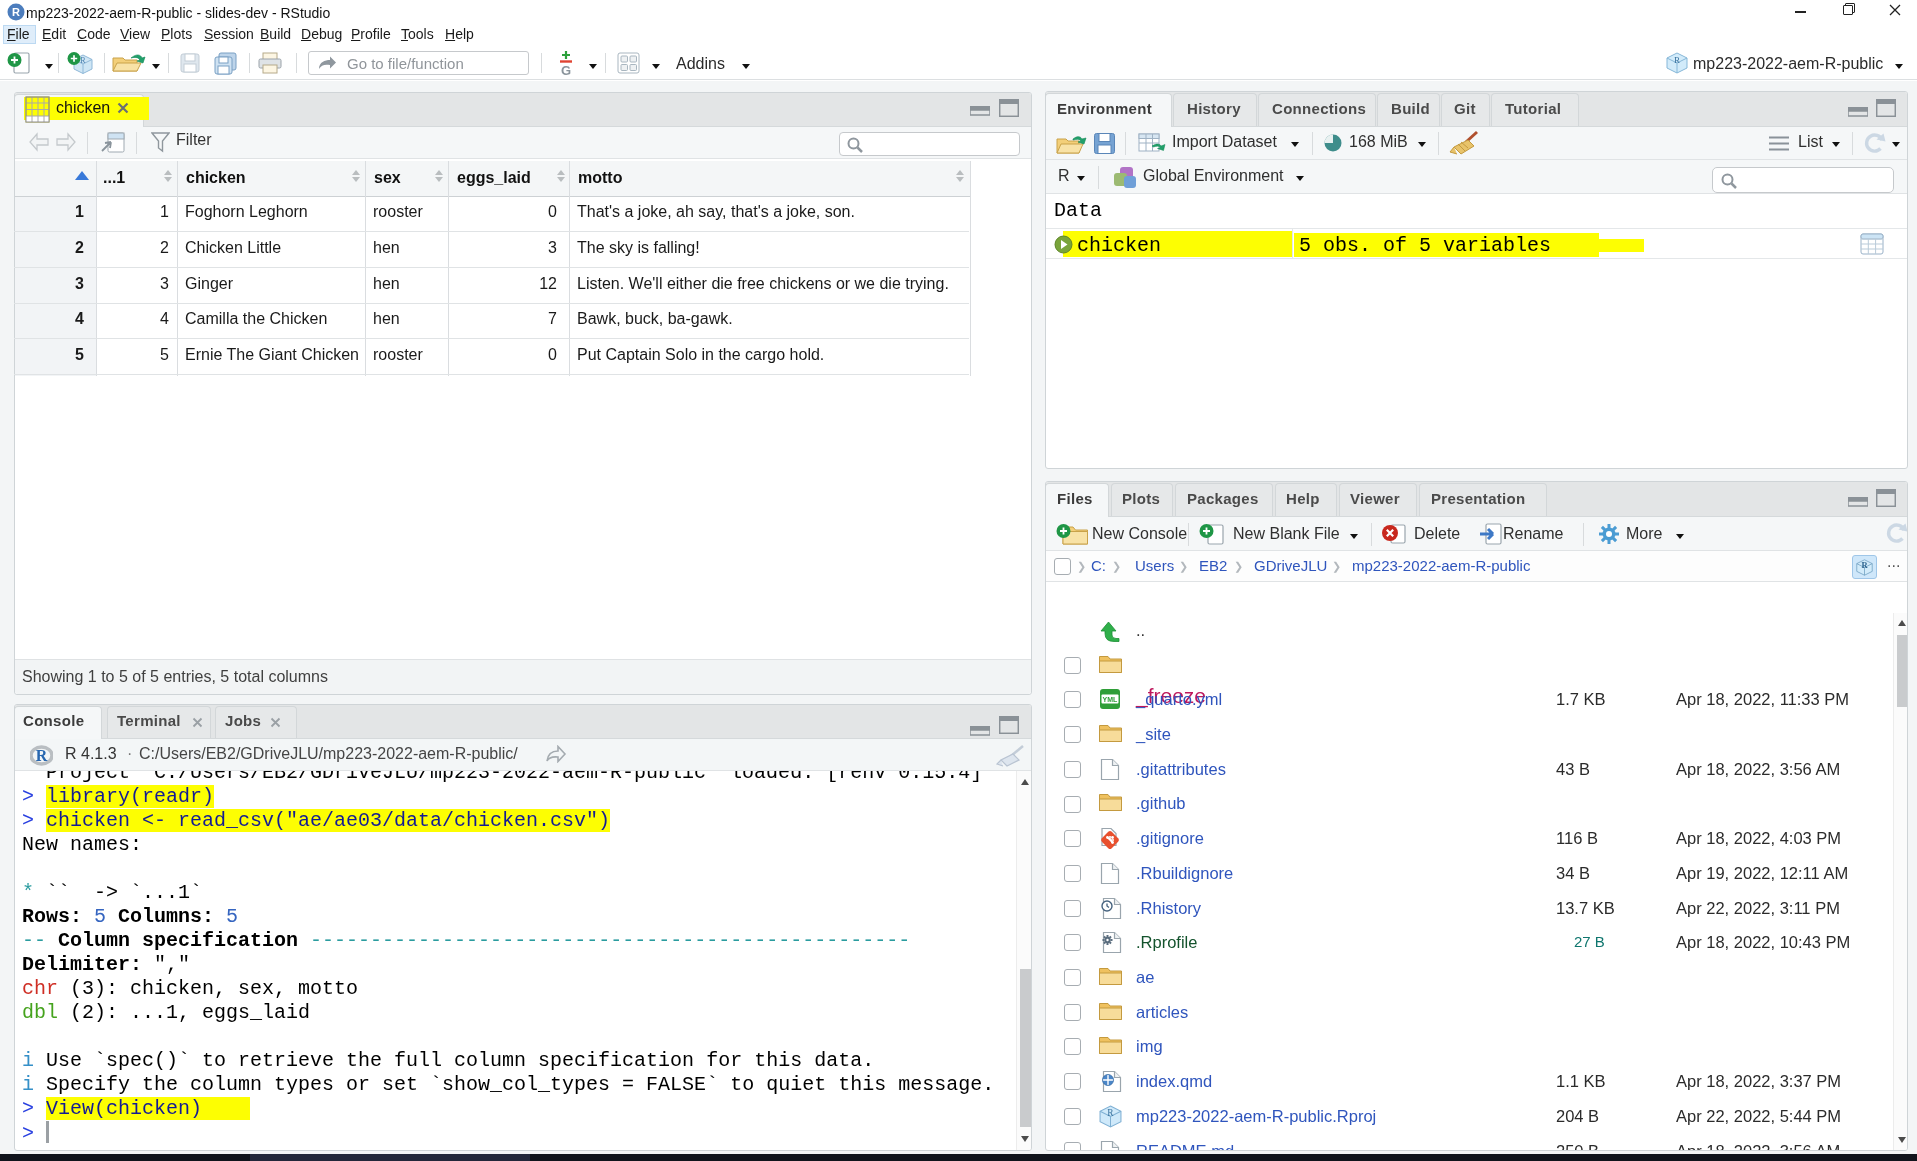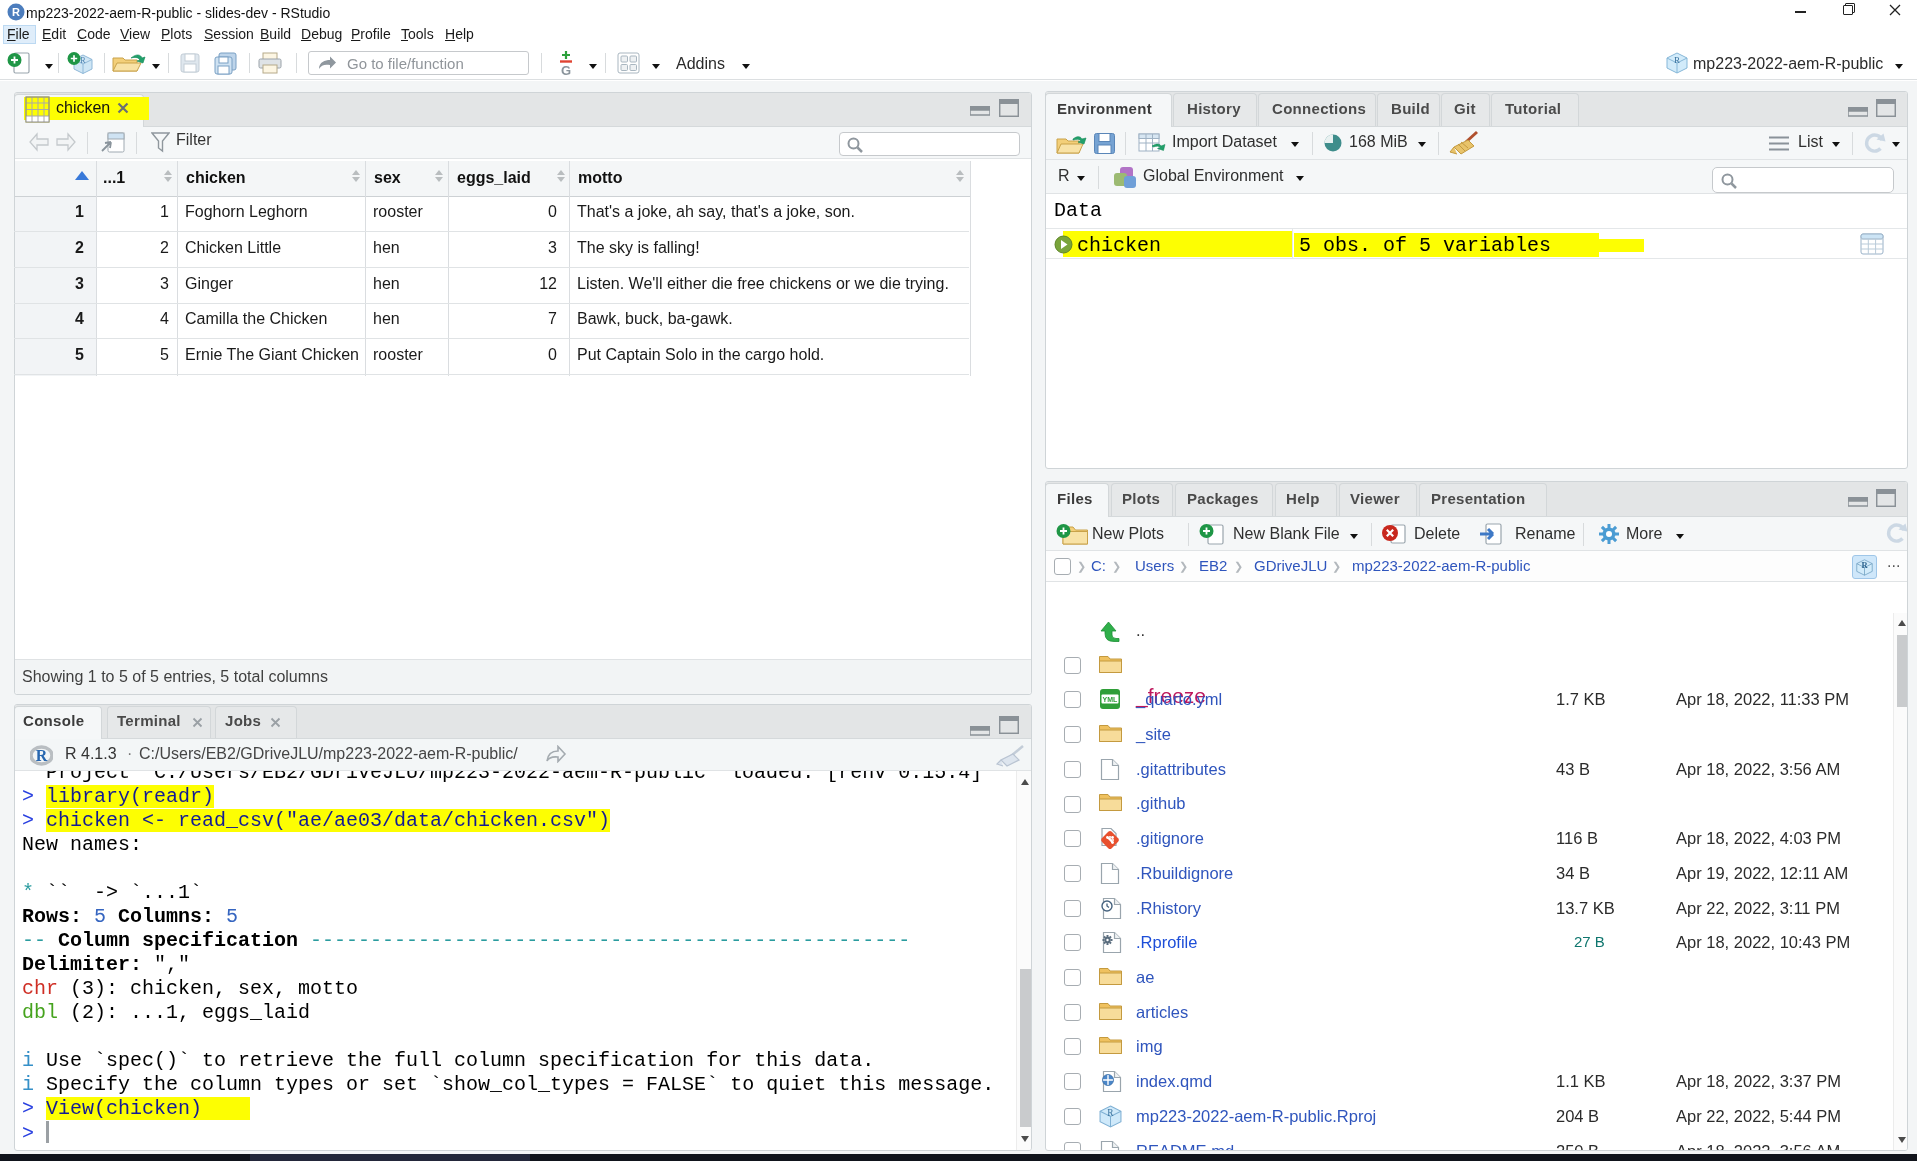--- a/index.html
+++ b/index.html
@@ -445,41 +445,41 @@
         <rect x="0" y="0" width="20" height="5" fill="#8a9197"></rect>
       </svg>
   </div>
   <div class="ptool" style="top:35px;height:34px;">
     <svg class="a" style="left:10px;top:6px;" width="32" height="23" viewBox="0 0 32 23">
       <path d="M7 4 h10 l2.5 3 h12 v14 h-24.5 z" fill="#f3cf79" stroke="#c9a24a"></path>
       <path d="M7 8.5 h24.5 v12.5 h-24.5 z" fill="#f8e2a6" stroke="#c9a24a"></path>
       <circle cx="7.5" cy="8" r="7" fill="#1f9646"></circle>
         <path d="M4 8 h7 M7.5 4.5 v7" stroke="#fff" stroke-width="1.8"></path>
     </svg>
-    <div class="a" style="left:46px;top:8px;font-size:16px;color:#2f2f2f;">New Plots</div>
+    <div class="a" style="left:46px;top:8px;font-size:16px;color:#2f2f2f;">New Console</div>
     <div class="vsep" style="left:142px;top:6px;height:23px;"></div>
     <svg class="a" style="left:153px;top:5px;" width="26" height="24" viewBox="0 0 26 24">
       <rect x="9" y="3" width="15" height="19" rx="1.5" fill="#fff" stroke="#9aa5ad" stroke-width="1.2"></rect>
       <circle cx="7.5" cy="9" r="7" fill="#1f9646"></circle>
         <path d="M4 9 h7 M7.5 5.5 v7" stroke="#fff" stroke-width="1.8"></path>
     </svg>
     <div class="a" style="left:187px;top:8px;font-size:16px;color:#2f2f2f;">New Blank File</div>
     <div class="caret" style="left:304px;top:17px;"></div>
     <div class="vsep" style="left:325px;top:6px;height:23px;"></div>
     <svg class="a" style="left:335px;top:5px;" width="26" height="24" viewBox="0 0 26 24">
       <rect x="10" y="3" width="14" height="18" rx="1.5" fill="#fff" stroke="#9aa5ad" stroke-width="1.2"></rect>
       <circle cx="9" cy="11" r="8" fill="#c8281e"></circle>
         <path d="M5.8 7.8 L12.2 14.2 M12.2 7.8 L5.8 14.2" stroke="#fff" stroke-width="2.2"></path>
     </svg>
     <div class="a" style="left:368px;top:8px;font-size:16px;color:#2f2f2f;">Delete</div>
     <svg class="a" style="left:432px;top:5px;" width="26" height="24" viewBox="0 0 26 24">
       <rect x="8" y="2" width="15" height="20" rx="1.5" fill="#fff" stroke="#9aa5ad" stroke-width="1.2"></rect>
       <path d="M2 12 h13 M15 12 l-5 -5 M15 12 l-5 5" stroke="#3e79c6" stroke-width="3" fill="none"></path>
     </svg>
-    <div class="a" style="left:469px;top:8px;font-size:16px;color:#2f2f2f;text-align:center;">Rename</div>
+    <div class="a" style="left:457px;top:8px;font-size:16px;color:#2f2f2f;text-align:center;">Rename</div>
     <div class="vsep" style="left:537px;top:6px;height:23px;"></div>
     <svg class="a" style="left:551px;top:5px;" width="24" height="24" viewBox="0 0 24 24">
       <circle cx="12" cy="12" r="6.5" fill="#4b9cd3"></circle>
       <g stroke="#4b9cd3" stroke-width="3">
           <path d="M12 2 v5 M12 17 v5 M2 12 h5 M17 12 h5 M4.9 4.9 l3.5 3.5 M15.6 15.6 l3.5 3.5 M19.1 4.9 l-3.5 3.5 M8.4 15.6 l-3.5 3.5"></path>
         </g>
       <circle cx="12" cy="12" r="3" fill="#fff"></circle>
     </svg>
     <div class="a" style="left:580px;top:8px;font-size:16px;color:#2f2f2f;">More</div>
     <div class="caret" style="left:630px;top:17px;"></div>
@@ -583,21 +583,21 @@
 <div class="cb" style="left:18px;top:452px;"></div>
 <svg class="a" style="left:54px;top:449px;" width="22" height="23" viewBox="0 0 22 23">
       <path d="M3.5 1.5 h11 l6 6 v14 h-17 z" fill="#fff" stroke="#9aa5ad" stroke-width="1.2"></path>
       <path d="M14.5 1.5 v6 h6" fill="#eef1f3" stroke="#9aa5ad" stroke-width="1.2"></path>
       <circle cx="7.5" cy="9" r="3.2" fill="#5a6d7e"></circle>
       <g stroke="#5a6d7e" stroke-width="2">
         <path d="M7.5 4 v2 M7.5 12 v2 M2.5 9 h2 M10.5 9 h2 M4 5.5 l1.4 1.4 M9.6 11.1 l1.4 1.4 M11 5.5 l-1.4 1.4 M5.4 11.1 l-1.4 1.4"></path>
       </g>
       <circle cx="7.5" cy="9" r="1.2" fill="#fff"></circle>
     </svg>
-<div class="a" style="left:90px;top:451px;font-size:16.5px;color:#1d4ed8;">.Rprofile</div>
+<div class="a" style="left:90px;top:451px;font-size:16.5px;color:#14532d;">.Rprofile</div>
 <div class="a" style="left:528px;top:451px;font-size:15px;color:#0f766e;">27 B</div>
 <div class="a" style="left:630px;top:451px;font-size:16.5px;color:#2b2b2b;">Apr 18, 2022, 10:43 PM</div>
 <div class="cb" style="left:18px;top:487px;"></div>
 <svg class="a" style="left:52px;top:484px;" width="25" height="21" viewBox="0 0 25 21">
       <path d="M1.5 2.5 h8.5 l2 2.5 h11.5 v13.5 h-22 z" fill="#efc15f" stroke="#c49a3f"></path>
       <path d="M1.5 7 h22 v11.5 h-22 z" fill="#f7dc9a" stroke="#c49a3f"></path>
     </svg>
 <div class="a" style="left:90px;top:486px;font-size:16.5px;color:#2f55bd;">ae</div>
 <div class="cb" style="left:18px;top:522px;"></div>
 <svg class="a" style="left:52px;top:519px;" width="25" height="21" viewBox="0 0 25 21">

